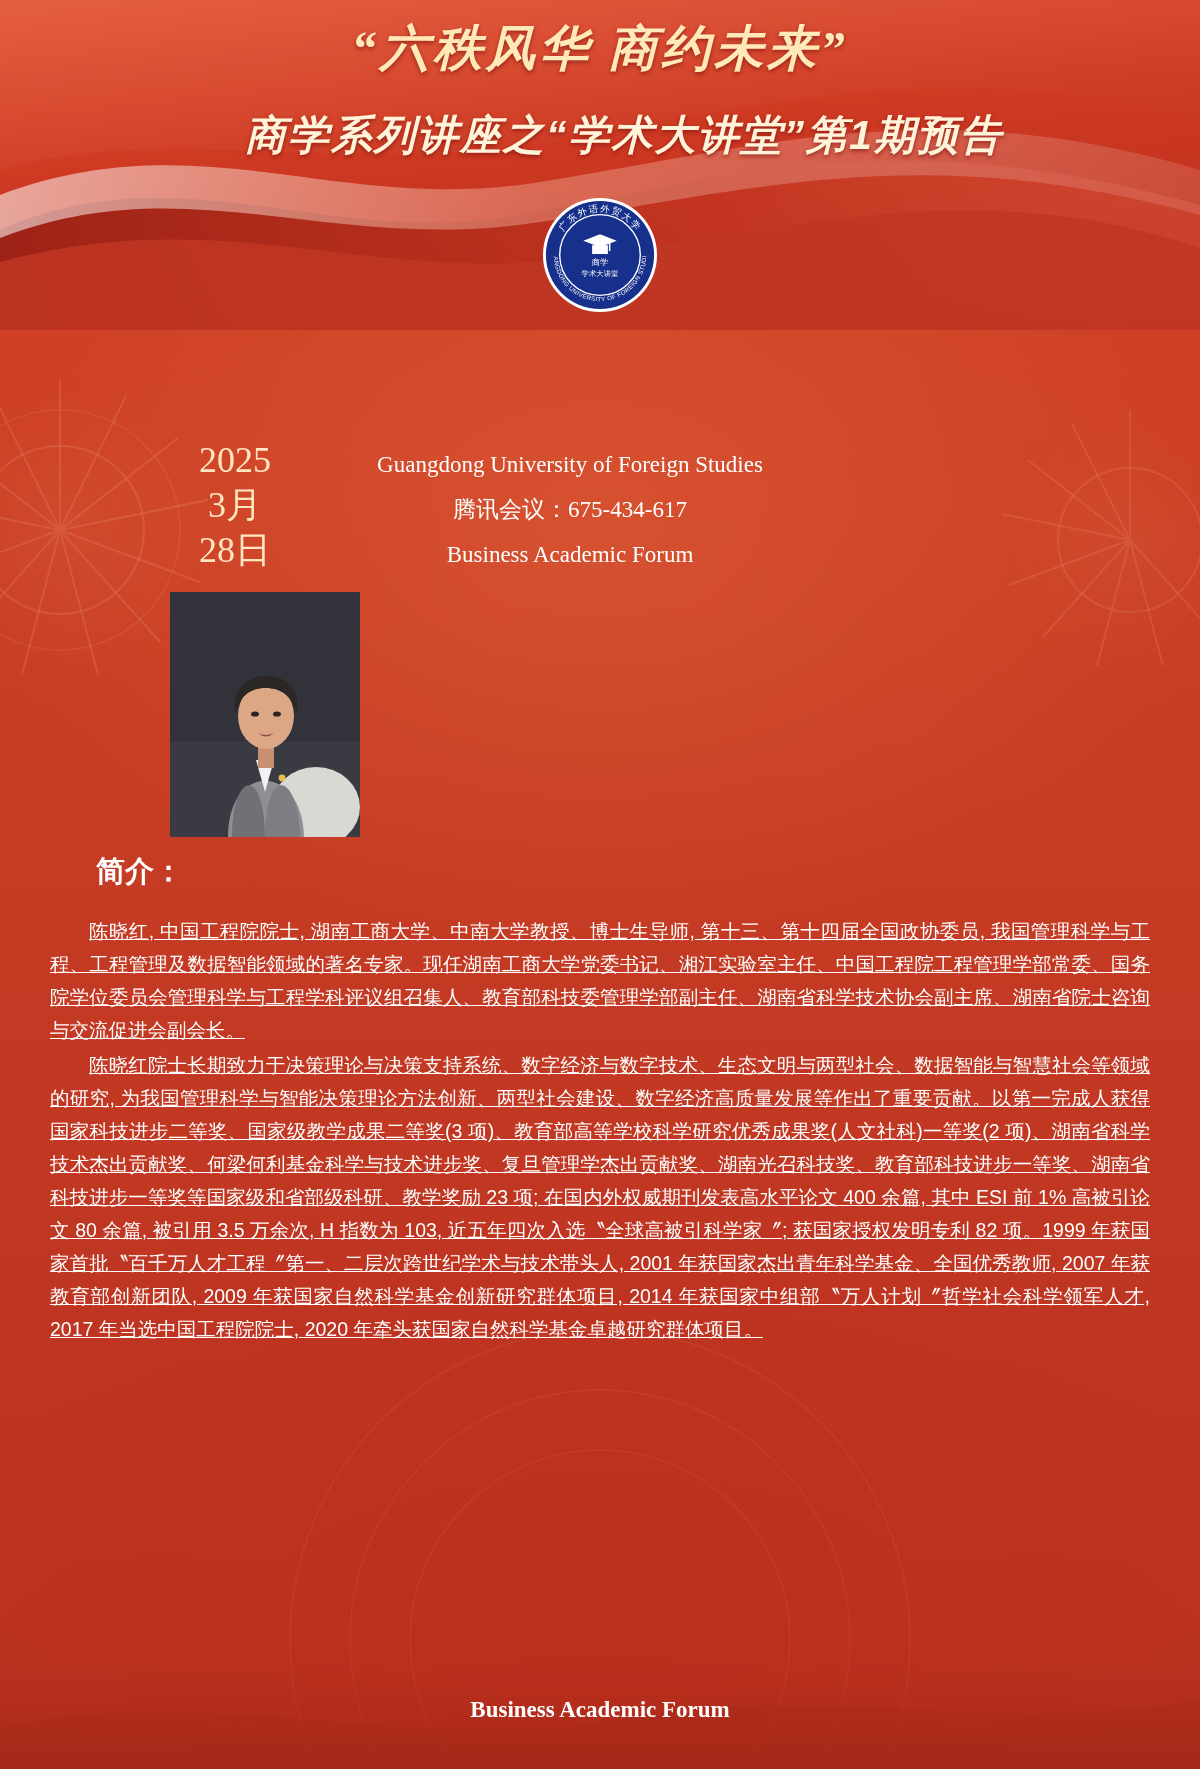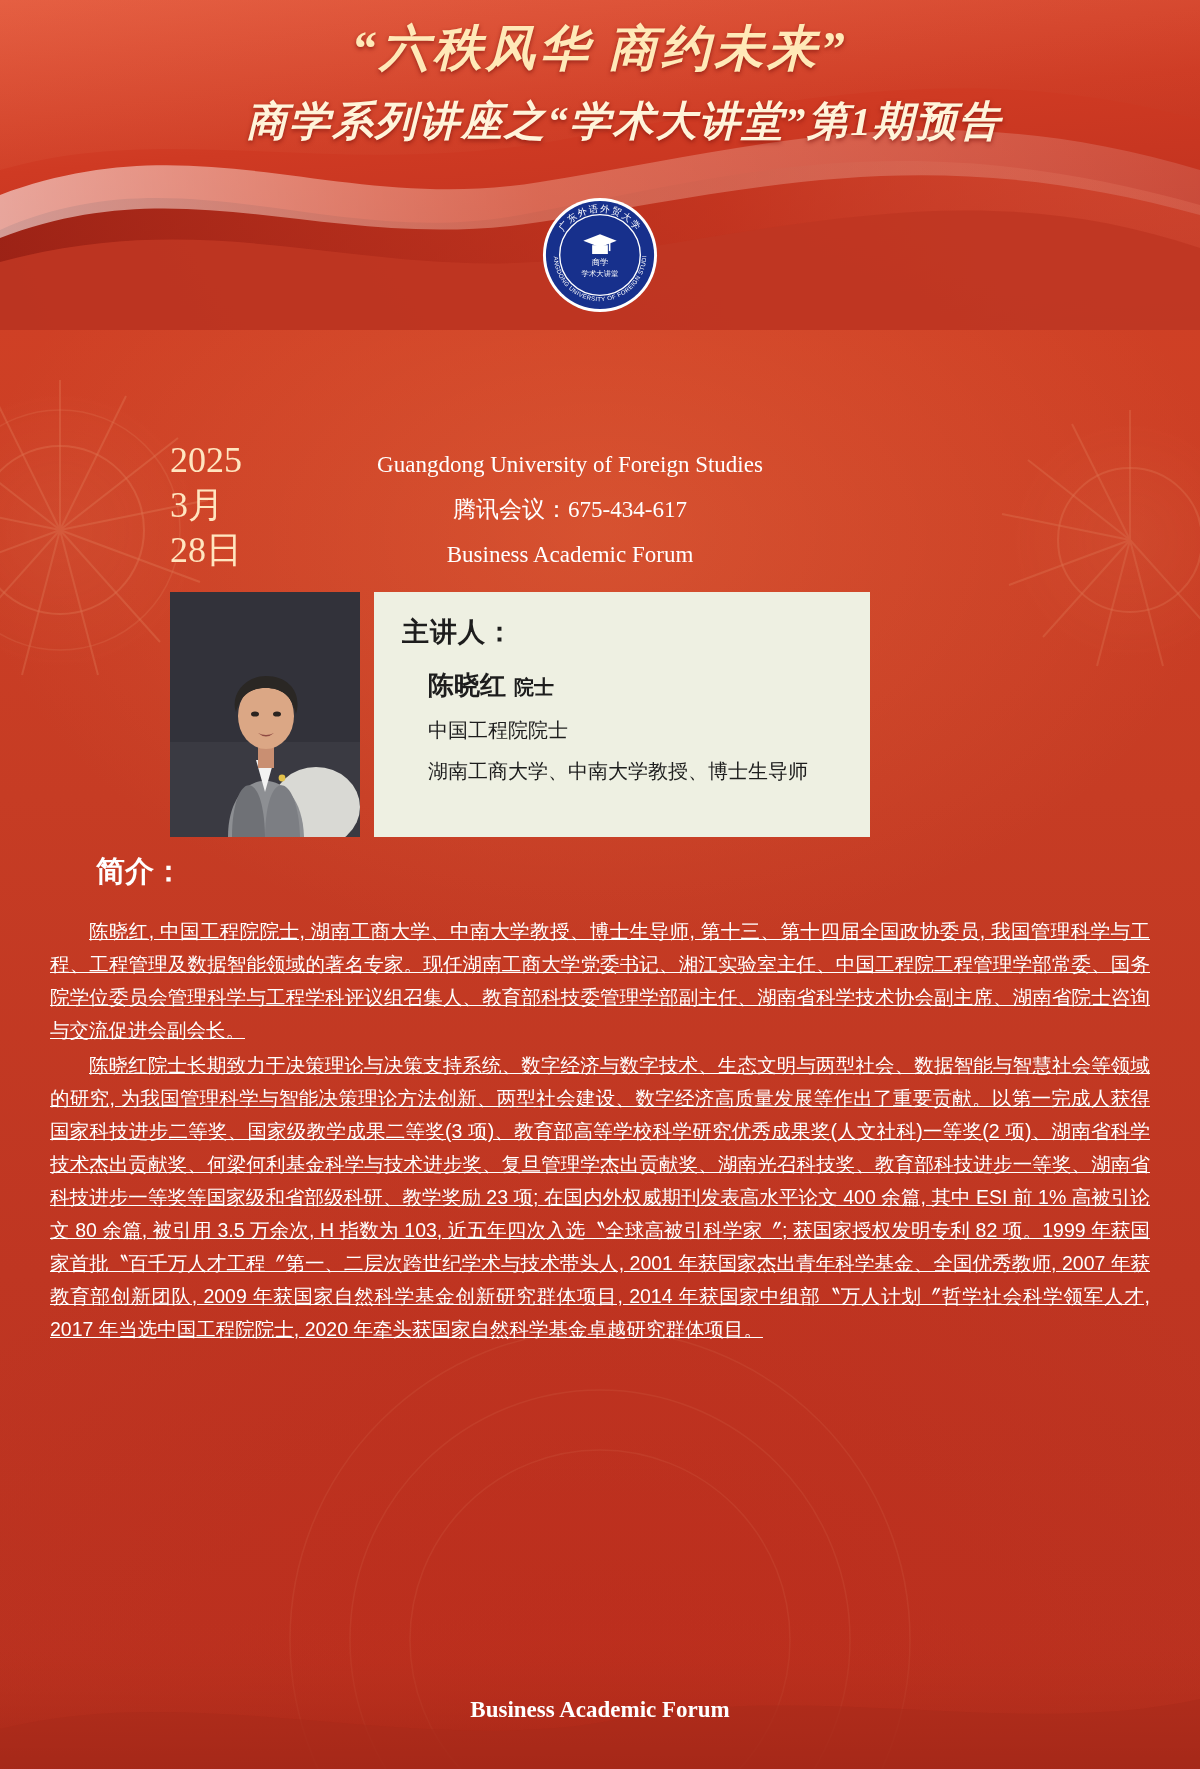--- a/index.html
+++ b/index.html
@@ -59,22 +59,22 @@
   .h-line1 {
     font-family: "Liberation Serif", "DejaVu Serif", serif;
     font-weight: bold;
     font-style: italic;
     font-size: 49px;
     letter-spacing: 4px;
     color: #ffe9b8;
     text-shadow: 0 2px 4px rgba(120,15,10,0.65);
   }
   .h-line2 {
-    margin-top: 12px;
-    font-family: Liberation Serif, serif;
+    margin-top: 26px;
+    font-family: Liberation Sans, sans-serif;
     font-weight: bold;
     font-style: italic;
     font-size: 41px;
     letter-spacing: 2px;
     color: #fff4da;
     text-shadow: 0 2px 4px rgba(120,15,10,0.65);
     padding-left: 48px;
   }
 
   
@@ -110,20 +110,21 @@
     left: 150px;
     width: 900px;
     height: 140px;
     z-index: 5;
   }
   .date-col {
     position: absolute;
     left: 20px;
     top: 0;
     width: 130px;
+    text-align: center;
     color: #ffe6c0;
     font-family: "Liberation Serif", "DejaVu Serif", serif;
     line-height: 45px;
     font-size: 36px;
   }
   .mid-col {
     position: absolute;
     left: 180px;
     top: 4px;
     width: 480px;
@@ -374,28 +375,20 @@
         <rect x="88" y="150" width="16" height="26" fill="#c98f72"></rect>
         <ellipse cx="96" cy="124" rx="28" ry="33" fill="#dba785"></ellipse>
         <path d="M68 118 C68 88 124 88 124 120 C124 100 112 94 96 94 C80 94 70 102 68 118 Z" fill="#22211f"></path>
         <path d="M66 120 C60 104 74 84 96 84 C120 84 132 102 126 122 C122 104 112 96 96 96 C80 96 70 104 66 120 Z" fill="#2a2724"></path>
         <ellipse cx="85" cy="122" rx="4" ry="2.6" fill="#2b2420"></ellipse>
         <ellipse cx="107" cy="122" rx="4" ry="2.6" fill="#2b2420"></ellipse>
         <path d="M88 141 Q96 148 104 141 Q96 145 88 141 Z" fill="#8f4a42"></path>
         <circle cx="112" cy="186" r="3.4" fill="#e3c14a"></circle>
       </svg>
     </div>
-    <div class="speaker-card">
-      <div class="sp-label">主讲人：</div>
-      <div class="sp-name">
-        <span>陈晓红</span><span class="suffix">院士</span>
-      </div>
-      <div class="sp-l1">中国工程院院士</div>
-      <div class="sp-l2">湖南工商大学、中南大学教授、博士生导师</div>
-    </div>
   </div>
 
   <div class="intro-label">简介：</div>
   <div class="intro-body">
     <p>陈晓红, 中国工程院院士, 湖南工商大学、中南大学教授、博士生导师, 第十三、第十四届全国政协委员, 我国管理科学与工程、工程管理及数据智能领域的著名专家。现任湖南工商大学党委书记、湘江实验室主任、中国工程院工程管理学部常委、国务院学位委员会管理科学与工程学科评议组召集人、教育部科技委管理学部副主任、湖南省科学技术协会副主席、湖南省院士咨询与交流促进会副会长。</p>
     <p>陈晓红院士长期致力于决策理论与决策支持系统、数字经济与数字技术、生态文明与两型社会、数据智能与智慧社会等领域的研究, 为我国管理科学与智能决策理论方法创新、两型社会建设、数字经济高质量发展等作出了重要贡献。以第一完成人获得国家科技进步二等奖、国家级教学成果二等奖(3 项)、教育部高等学校科学研究优秀成果奖(人文社科)一等奖(2 项)、湖南省科学技术杰出贡献奖、何梁何利基金科学与技术进步奖、复旦管理学杰出贡献奖、湖南光召科技奖、教育部科技进步一等奖、湖南省科技进步一等奖等国家级和省部级科研、教学奖励 23 项; 在国内外权威期刊发表高水平论文 400 余篇, 其中 ESI 前 1% 高被引论文 80 余篇, 被引用 3.5 万余次, H 指数为 103, 近五年四次入选〝全球高被引科学家〞; 获国家授权发明专利 82 项。1999 年获国家首批〝百千万人才工程〞第一、二层次跨世纪学术与技术带头人, 2001 年获国家杰出青年科学基金、全国优秀教师, 2007 年获教育部创新团队, 2009 年获国家自然科学基金创新研究群体项目, 2014 年获国家中组部〝万人计划〞哲学社会科学领军人才, 2017 年当选中国工程院院士, 2020 年牵头获国家自然科学基金卓越研究群体项目。</p>
   </div>
 
   <svg class="bottom-band" width="1200" height="150" viewBox="0 0 1200 150">
     <defs>

